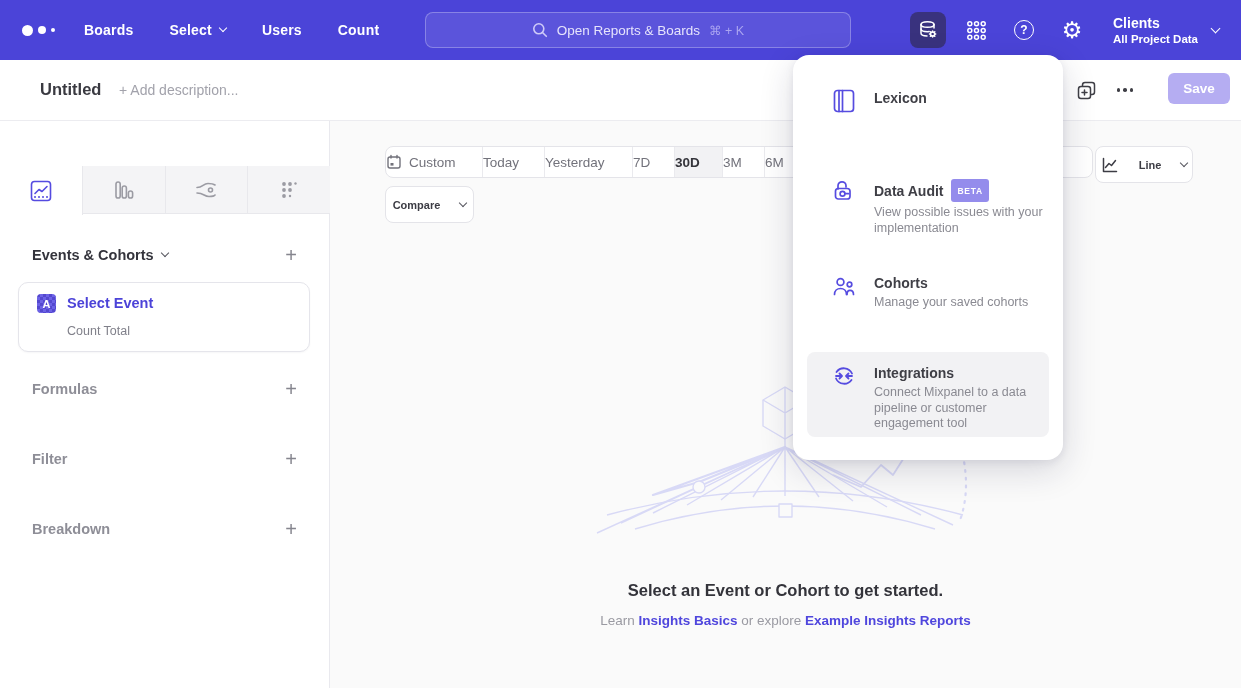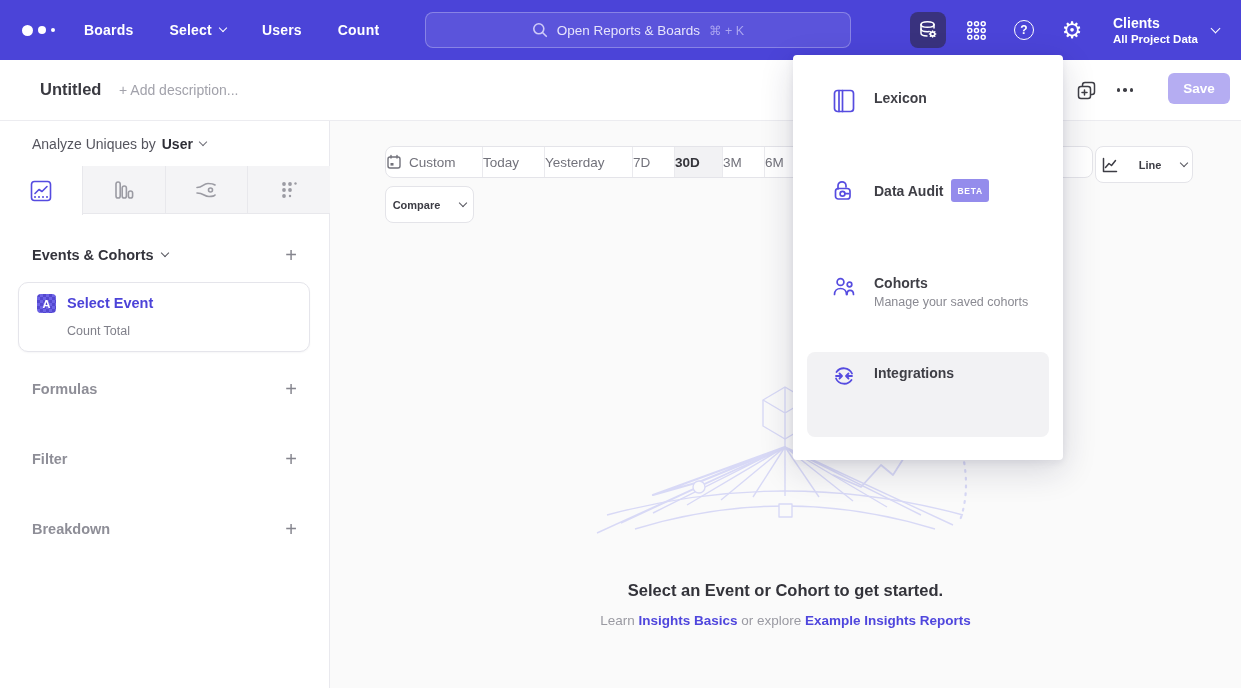--- a/index.html
+++ b/index.html
@@ -71,21 +71,21 @@
   .compare-btn { left:55px; top:65px; width:89px; }
   .linetype-btn { left:765px; top:25px; width:98px; }
   .pill-btn .chev { color:#55555e; }
 
   .illustration { position:absolute; left:265px; top:262px; width:380px; height:162px; }
   .empty-title { position:absolute; left:0; top:460px; width:911px; text-align:center; font-size:16.5px; font-weight:700; color:#33333a; }
   .empty-links { position:absolute; left:0; top:492px; width:911px; text-align:center; font-size:13.5px; color:#9a9aa2; }
   .empty-links a { color:#4f46dd; font-weight:700; text-decoration:none; cursor:pointer; }
 
   
-  .panel { position:absolute; left:793px; top:55px; width:270px; height:405px; background:#fff; border-radius:4px; box-shadow:0 10px 34px rgba(25,25,60,0.16), 0 2px 8px rgba(25,25,60,0.08); z-index:100; }
+  .panel { position:absolute; left:793px; top:55px; width:270px; height:405px; background:#fff; border-radius:16px; box-shadow:0 10px 34px rgba(25,25,60,0.16), 0 2px 8px rgba(25,25,60,0.08); z-index:100; }
   .menu-item { position:absolute; left:14px; width:242px; display:flex; gap:18px; padding:0 0 0 25px; cursor:pointer; }
   .menu-item.hovered { background:#f2f2f4; border-radius:8px; padding-top:12px; }
   .mi-icon { width:24px; height:24px; flex:0 0 24px; color:#564ce0; }
   .mi-title { font-size:14px; font-weight:700; color:#3f3f46; line-height:18px; display:flex; align-items:center; gap:8px; }
   .mi-desc { font-size:12.5px; color:#8a8a92; line-height:15.5px; margin-top:3px; max-width:182px; }
   .beta-badge { background:#948cec; color:#fff; font-size:8.5px; font-weight:700; letter-spacing:.7px; padding:2.5px 6px; border-radius:3px; }
 
   svg { display:block; }
 </style>
 </head>
@@ -176,27 +176,20 @@
       <div class="dots3">
           <i></i>
           <i></i>
           <i></i>
         </div>
     </div>
     <button class="save-btn">Save</button>
   </div>
 
   <div class="sidebar">
-    <div class="analyze-row">
-      <span class="analyze-prefix">Analyze Uniques by</span>
-      <span class="analyze-value">
-        <span>User</span>
-        <span class="chev sm"></span>
-      </span>
-    </div>
 
     <div class="tabstrip">
       <div class="ctab selected">
         <svg width="22" height="22" viewBox="0 0 22 22" fill="none" stroke="currentColor" stroke-width="1.6" stroke-linecap="round" stroke-linejoin="round">
           <rect x="1.5" y="1.5" width="19" height="19" rx="3"></rect>
           <path d="M5,13.5 L9,9.5 L12,11.5 L17,6.5"></path>
           <path d="M5,17 h0.01 M9,17 h0.01 M13,17 h0.01 M17,17 h0.01" stroke-width="2"></path>
         </svg>
       </div>
       <div class="ctab">
@@ -348,20 +341,21 @@
         <path d="M6,10 V6.8 a4,4 0 0 1 8,0 V8"></path>
         <rect x="3.5" y="9.5" width="14.5" height="10.5" rx="2.8"></rect>
         <circle cx="10.5" cy="14.7" r="2.4"></circle>
         <path d="M12.9,14.7 H16.5"></path>
       </svg>
       <div>
         <div class="mi-title">
           <span>Data Audit</span>
           <span class="beta-badge">BETA</span>
         </div>
+        <div class="mi-desc">View possible issues with your implementation</div>
       </div>
     </div>
 
     <div class="menu-item" style="top:219px;">
       <svg class="mi-icon" viewBox="0 0 24 24" fill="none" stroke="currentColor" stroke-width="1.7" stroke-linecap="round" stroke-linejoin="round">
         <circle cx="8.5" cy="8" r="3.4"></circle>
         <path d="M2.5,20.5 c0-3.6 2.6-6 6-6 s6,2.4 6,6"></path>
         <circle cx="17.5" cy="10.5" r="2.3"></circle>
         <path d="M15,20.5 c0-2.6 1.1-4.2 3-4.2 s3.5,1.6 3.5,4.2"></path>
       </svg>
@@ -377,17 +371,18 @@
       <svg class="mi-icon" viewBox="0 0 24 24" fill="none" stroke="currentColor" stroke-width="1.8" stroke-linecap="round" stroke-linejoin="round">
         <path d="M4.5,8 a9,9 0 0 1 15.5,1.5"></path>
         <path d="M19.5,16 a9,9 0 0 1 -15.5,-1.5"></path>
         <path d="M4,12 h5.5 M7.5,9.5 L10,12 L7.5,14.5"></path>
         <path d="M20,12 h-5.5 M16.5,9.5 L14,12 L16.5,14.5"></path>
       </svg>
       <div>
         <div class="mi-title">
             <span>Integrations</span>
           </div>
+        <div class="mi-desc" style="max-width:172px;">Connect Mixpanel to a data pipeline or customer engagement tool</div>
       </div>
     </div>
   </div>
 
 </div>
 
 </body></html>

